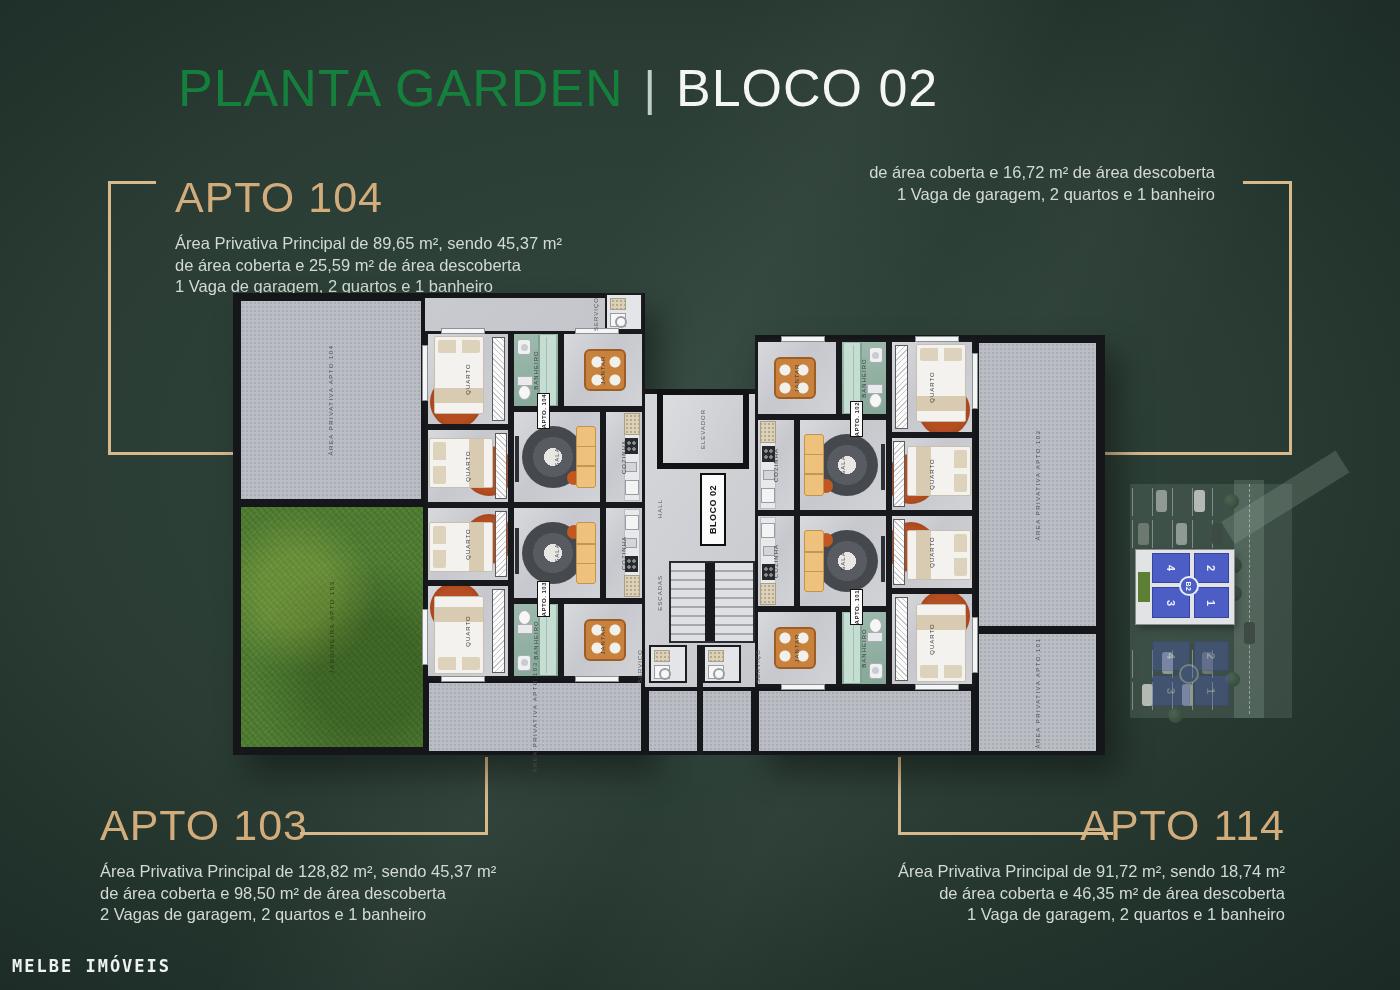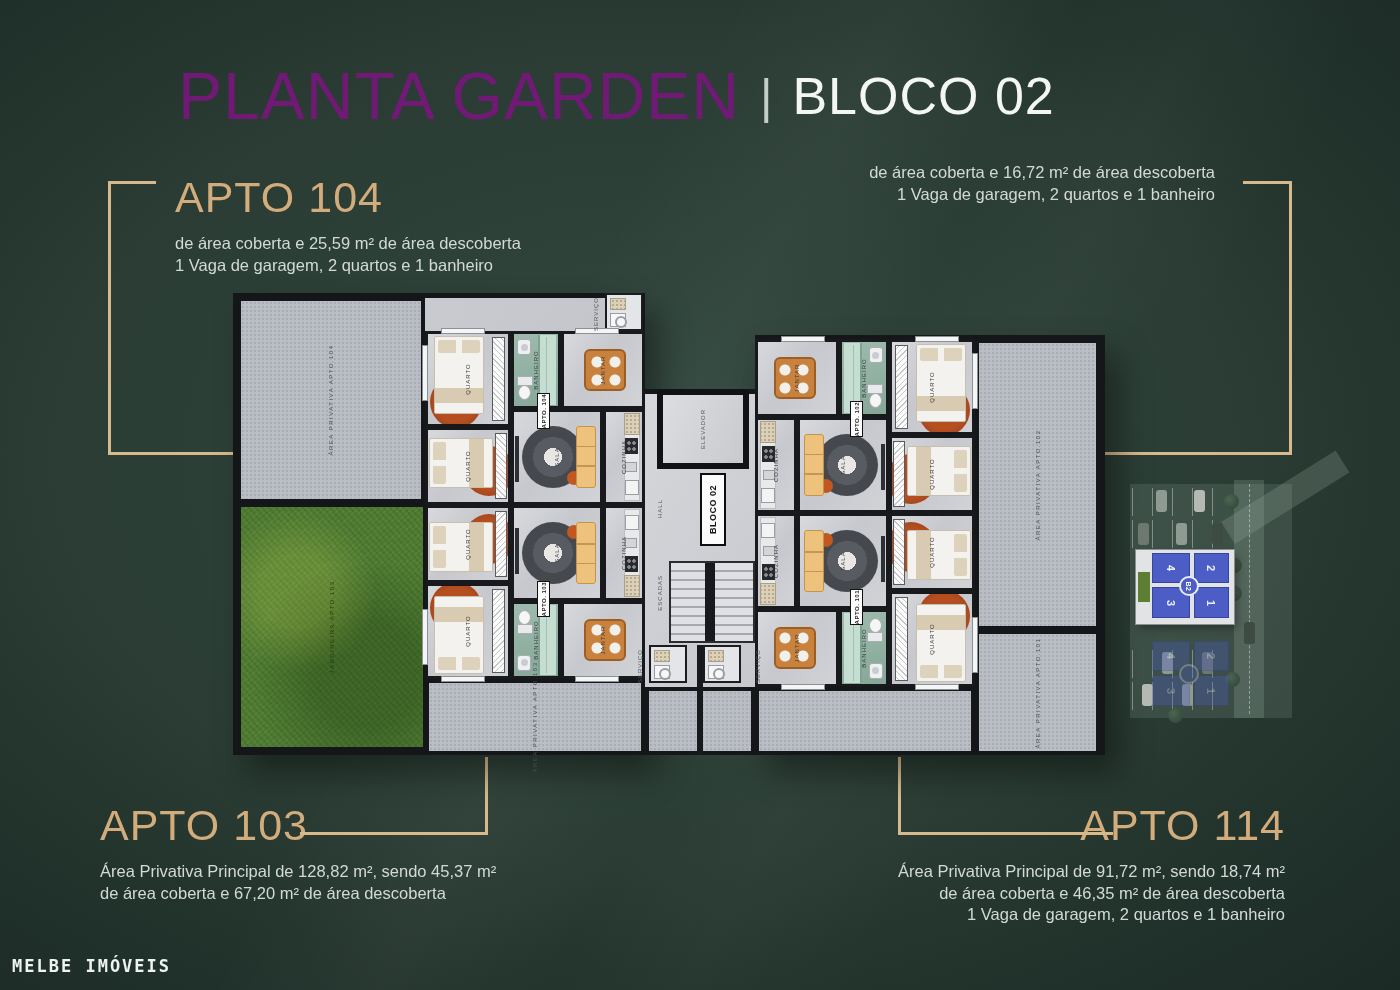--- a/index.html
+++ b/index.html
@@ -7,21 +7,21 @@
   body{
     position:relative;
     font-family:"Liberation Sans",sans-serif;
     background:
       radial-gradient(1150px 780px at 46% 46%, #32483f 0%, #2a3c33 52%, #20302a 78%, #1b2823 100%);
   }
   #sheen{position:absolute;inset:0;pointer-events:none;
     background:linear-gradient(118deg, transparent 38%, rgba(255,255,255,.03) 47%, transparent 56%, rgba(255,255,255,.02) 63%, transparent 72%);}
   
   .hdr{position:absolute;left:178px;top:58px;display:flex;align-items:center;gap:20px}
-  .t1{font-size:66px;font-weight:400;color:#701a75;letter-spacing:1px;white-space:nowrap}
+  .t1{font-size:52px;font-weight:400;color:#15803d;letter-spacing:1px;white-space:nowrap}
   .sep{font-size:48px;font-weight:100;color:#c2cfc6}
   .t2{font-size:52px;font-weight:400;color:#f4f6f4;letter-spacing:1px;white-space:nowrap}
   
   .callout{position:absolute;color:#d3dad6}
   .callout .apt{font-size:43px;color:#d3ac7c;letter-spacing:1px;line-height:1;margin-bottom:14px}
   .callout .desc{font-size:16.5px;line-height:21.5px}
   #c104{left:175px;top:176px}
   #c102{top:162px;right:185px;text-align:right}
   #c103{left:100px;top:804px}
   #c101{top:804px;right:115px;text-align:right}
@@ -141,31 +141,33 @@
 <div id="sheen"></div>
 
 <div class="hdr">
   <span class="t1">PLANTA GARDEN</span>
   <span class="sep">|</span>
   <span class="t2">BLOCO 02</span>
 </div>
 
 <div class="callout" id="c104">
   <div class="apt">APTO 104</div>
+  <div class="desc">Área Privativa Principal de 89,65 m², sendo 45,37 m²</div>
   <div class="desc">de área coberta e 25,59 m² de área descoberta</div>
   <div class="desc">1 Vaga de garagem, 2 quartos e 1 banheiro</div>
 </div>
 <div class="callout" id="c102">
   <div class="desc">de área coberta e 16,72 m² de área descoberta</div>
   <div class="desc">1 Vaga de garagem, 2 quartos e 1 banheiro</div>
 </div>
 <div class="callout" id="c103">
   <div class="apt">APTO 103</div>
   <div class="desc">Área Privativa Principal de 128,82 m², sendo 45,37 m²</div>
-  <div class="desc">de área coberta e 67,20 m² de área descoberta</div>
+  <div class="desc">de área coberta e 98,50 m² de área descoberta</div>
+  <div class="desc">2 Vagas de garagem, 2 quartos e 1 banheiro</div>
 </div>
 <div class="callout" id="c101">
   <div class="apt">APTO 114</div>
   <div class="desc">Área Privativa Principal de 91,72 m², sendo 18,74 m²</div>
   <div class="desc">de área coberta e 46,35 m² de área descoberta</div>
   <div class="desc">1 Vaga de garagem, 2 quartos e 1 banheiro</div>
 </div>
 
 <div class="gline" style="left:108px;top:181px;width:48px;height:3px"></div>
 <div class="gline" style="left:108px;top:181px;width:3px;height:274px"></div>

